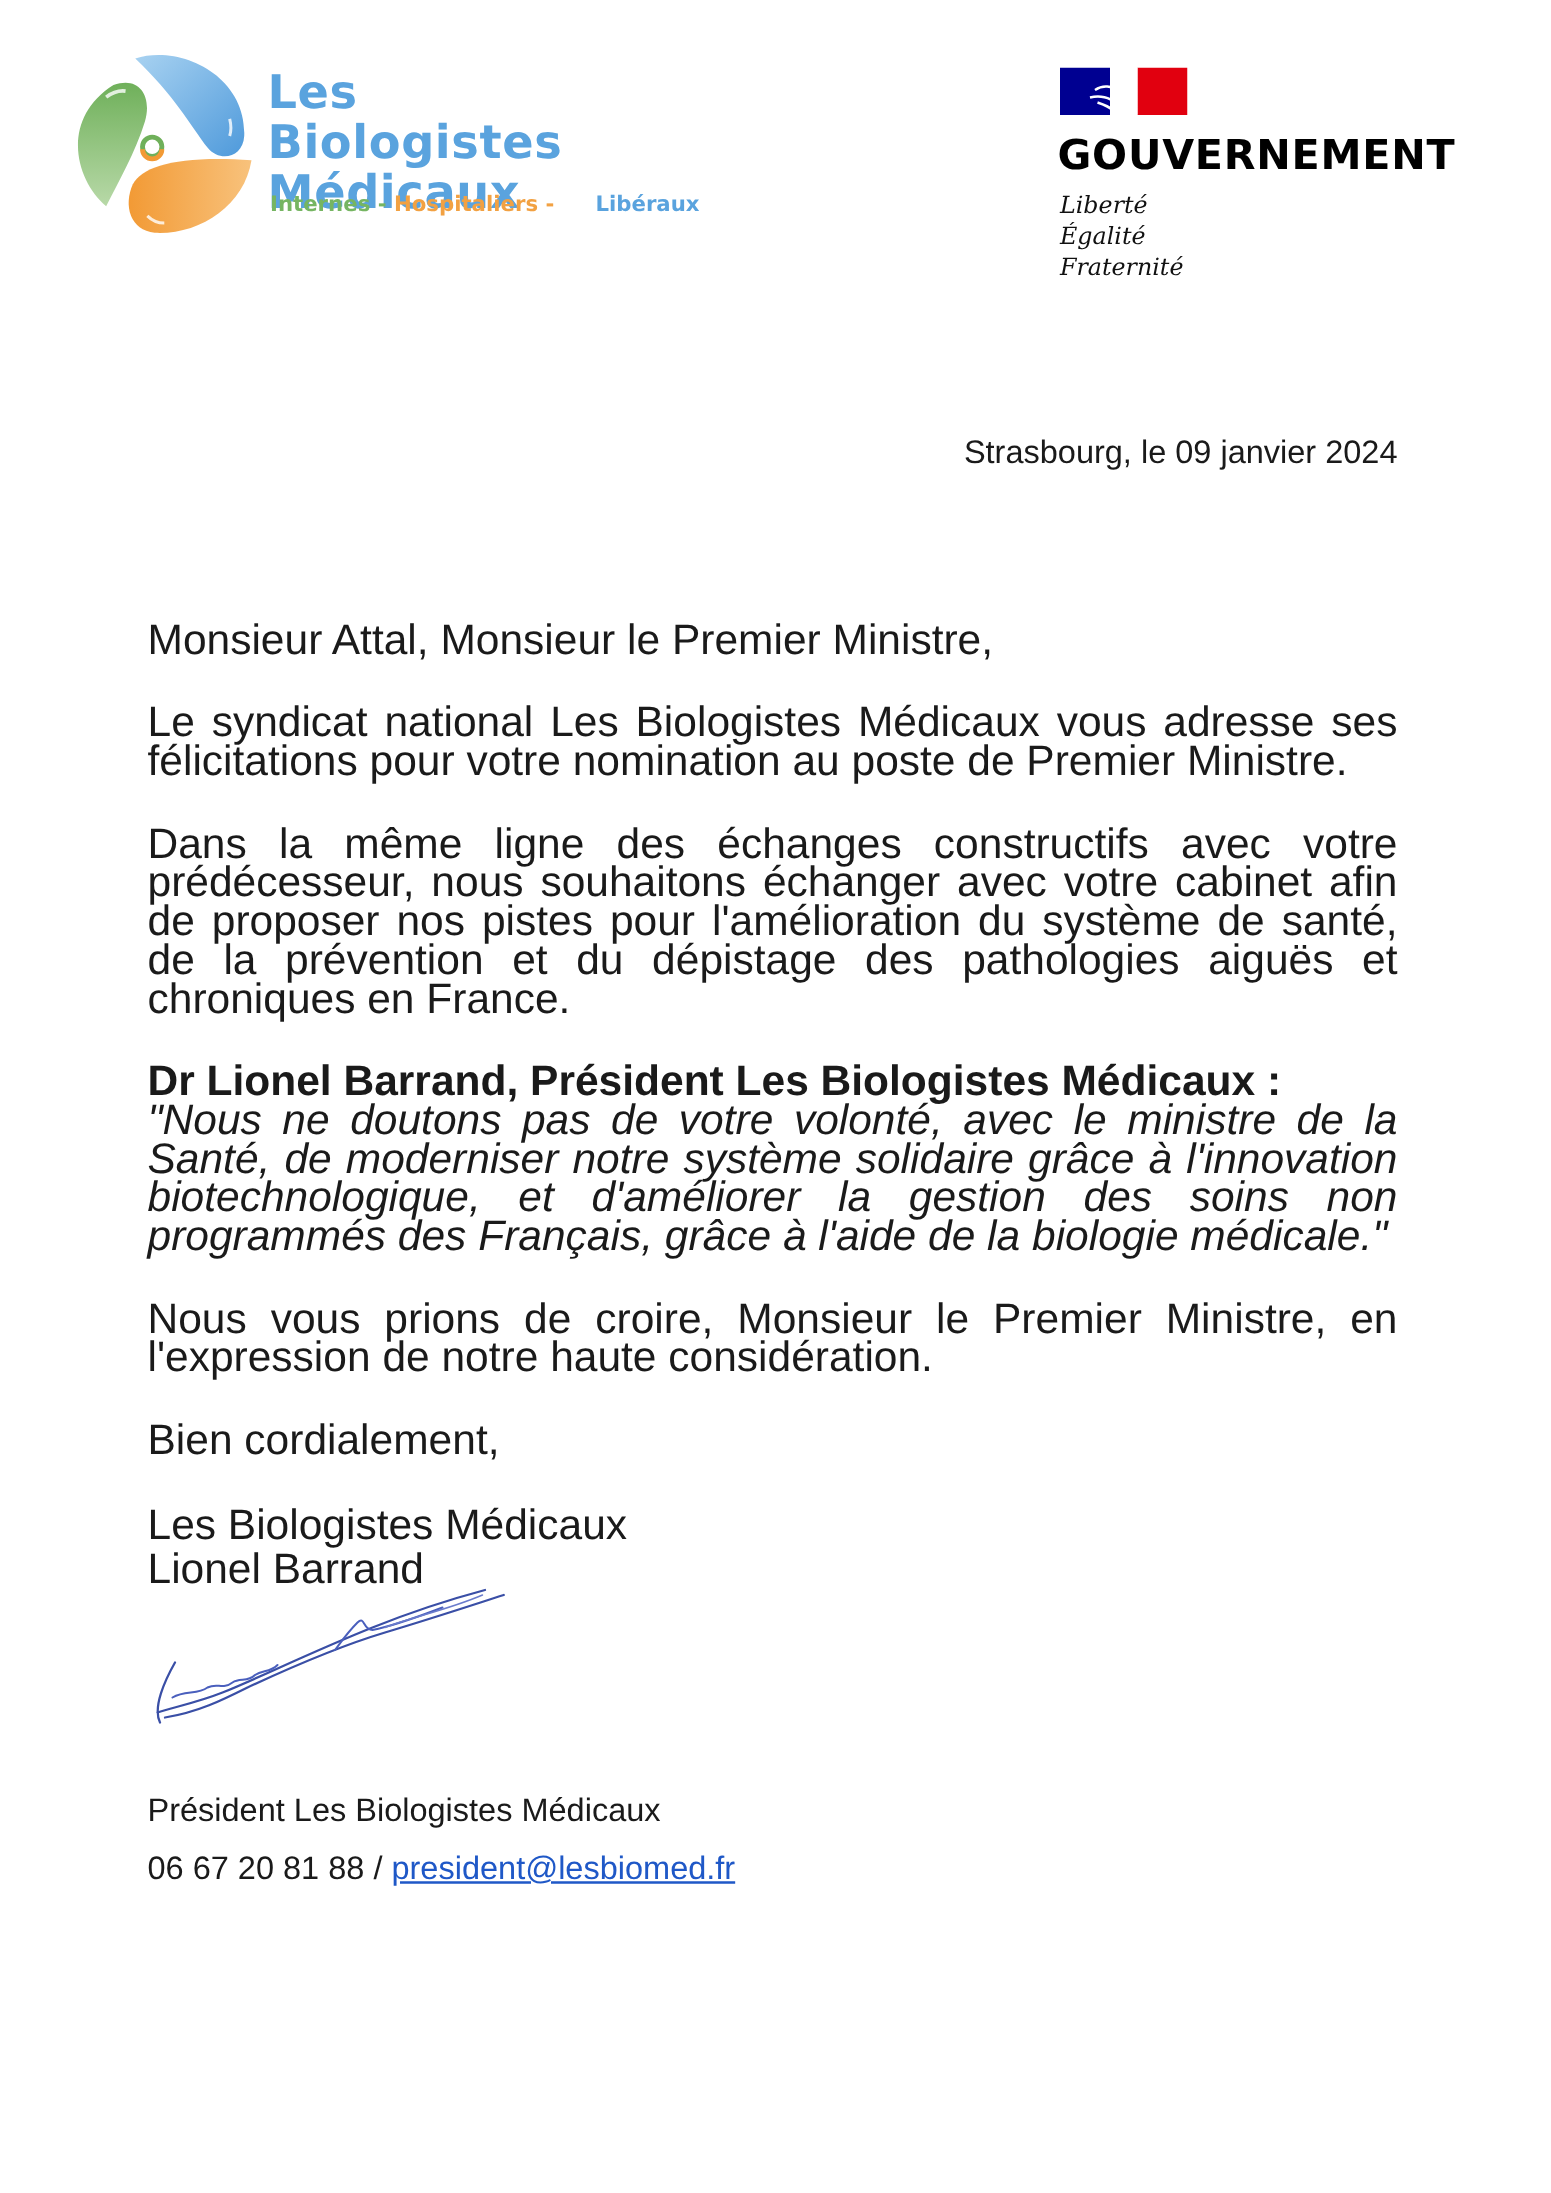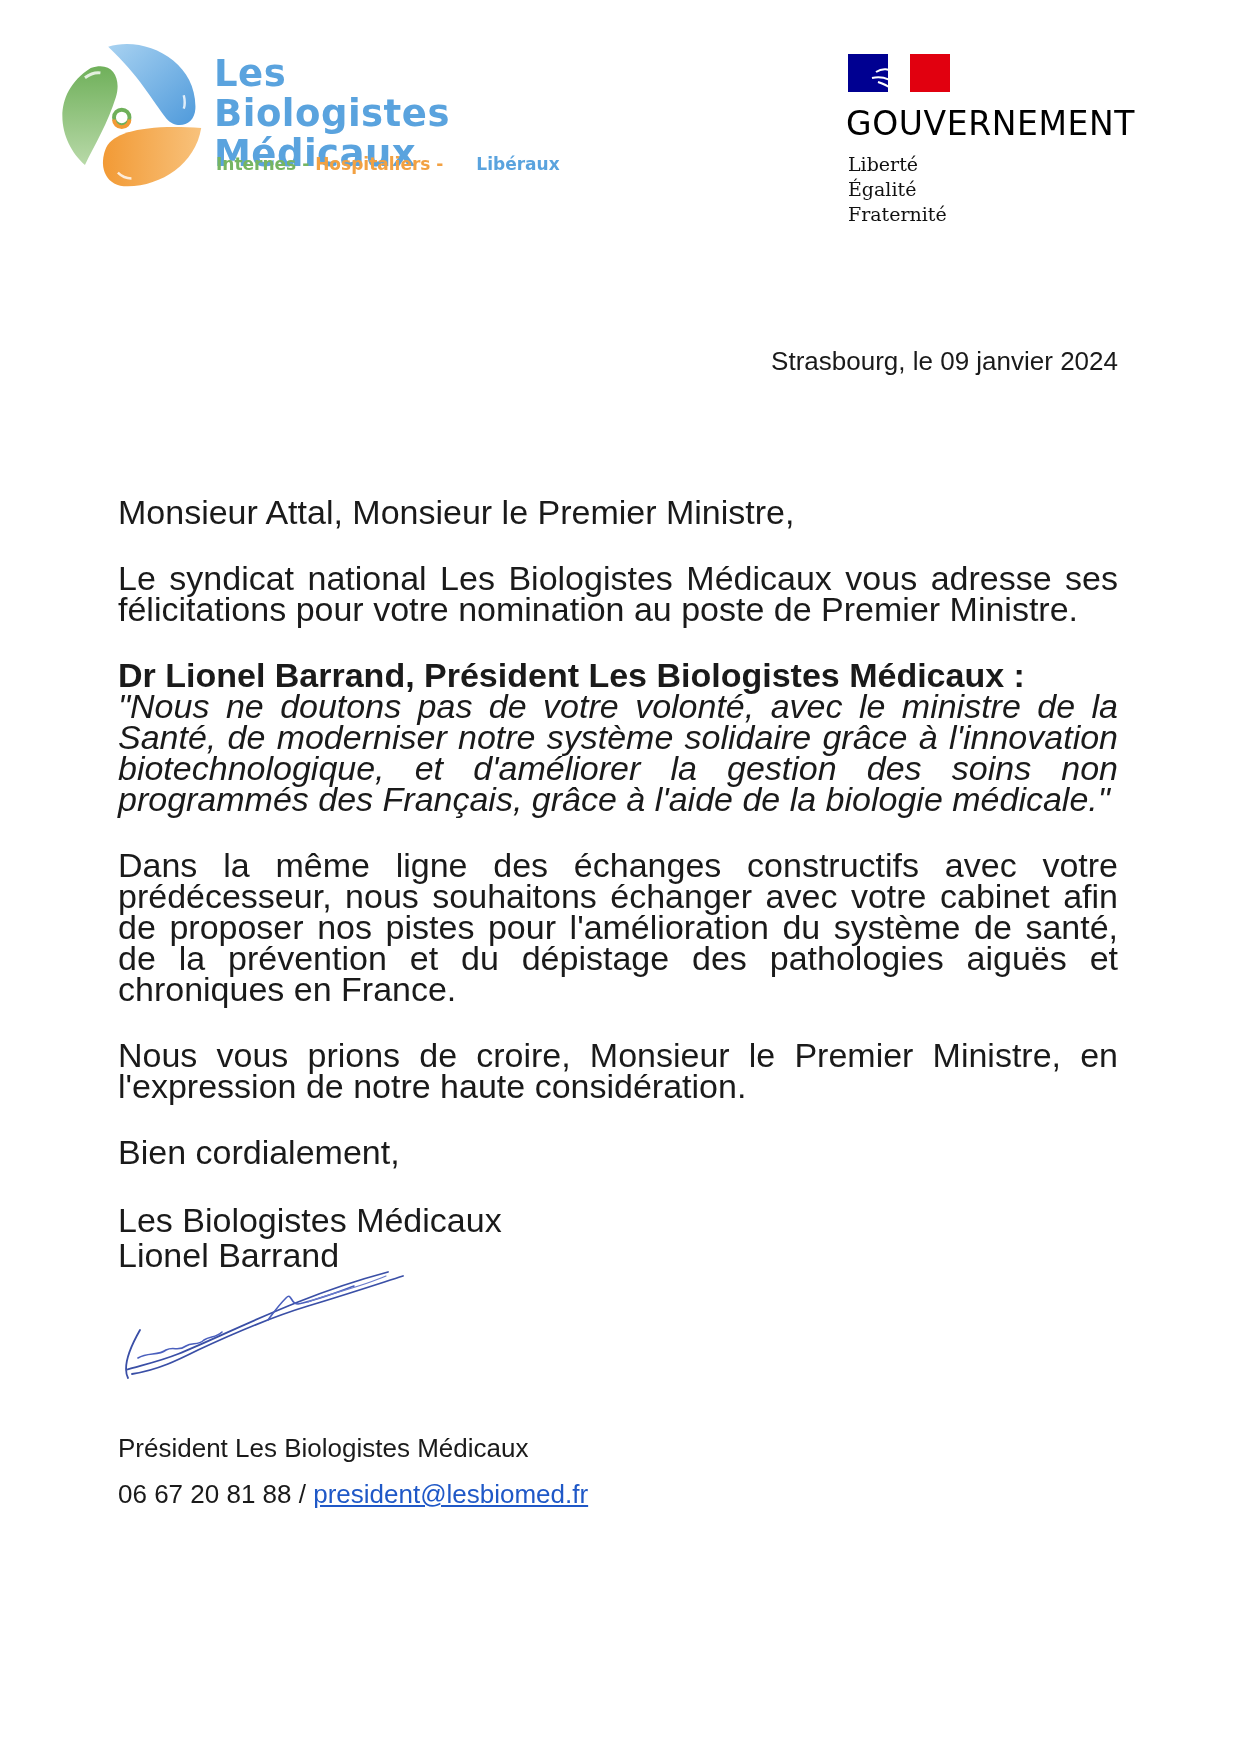--- a/index.html
+++ b/index.html
@@ -13,22 +13,22 @@
     .org-tagline { position: absolute; left: 164px; top: 114px; font-family: "DejaVu Sans", sans-serif; font-weight: bold; font-size: 17px; white-space: nowrap; }
     .tag-internes { color: #76b562; text-align: right; }
     .tag-hosp { color: #f2a142; }
     .tag-lib { color: #5aa3de; margin-left: 27px; }
     .tag-sep { color: #76b562; }
     .tag-sep2 { color: #f2a142; }
 
     
     .gov-logo { position: absolute; left: 846px; top: 52px; width: 330px; height: 180px; }
     .gov-flag { position: absolute; left: 2px; top: 2px; width: 102px; height: 38px; }
-    .gov-title { position: absolute; left: 0; top: 52px; font-family: "DejaVu Sans", sans-serif; font-weight: normal; font-size: 33px; letter-spacing: 0.6px; color: #000; white-space: nowrap; }
-    .gov-motto { position: absolute; left: 2px; top: 100px; font-family: "DejaVu Serif", serif; font-size: 19px; line-height: 25px; color: #111; }
+    .gov-title { position: absolute; left: 0; top: 52px; font-family: "DejaVu Sans", sans-serif; font-weight: bold; font-size: 33px; letter-spacing: 0.6px; color: #000; white-space: nowrap; }
+    .gov-motto { position: absolute; left: 2px; top: 100px; font-family: "DejaVu Serif", serif; font-style: italic; font-size: 19px; line-height: 25px; color: #111; }
     .gov-motto span { display: block; }
 
     
     .date { position: absolute; right: 123px; top: 346px; font-size: 26px; }
     .letter { position: absolute; left: 118px; top: 497px; width: 1000px; font-size: 34px; line-height: 31px; }
     .letter p { margin: 0 0 35px 0; text-align: justify; }
     .letter p.salutation { margin-bottom: 35px; }
     .quote-author { font-weight: bold; display: block; }
     .quote-text { font-style: italic; display: block; text-align: justify; }
     .closing { margin-bottom: 35px; }
@@ -90,25 +90,25 @@
     <span>Égalité</span>
     <span>Fraternité</span>
   </div>
 </div>
 
 <div class="date">Strasbourg, le 09 janvier 2024</div>
 
 <div class="letter">
   <p class="salutation">Monsieur Attal, Monsieur le Premier Ministre,</p>
   <p>Le syndicat national Les Biologistes Médicaux vous adresse ses félicitations pour votre nomination au poste de Premier Ministre.</p>
+  <p>Dans la même ligne des échanges constructifs avec votre prédécesseur, nous souhaitons échanger avec votre cabinet afin de proposer nos pistes pour l'amélioration du système de santé, de la prévention et du dépistage des pathologies aiguës et chroniques en France.</p>
   <p>
     <span class="quote-author">Dr Lionel Barrand, Président Les Biologistes Médicaux :</span>
     <span class="quote-text">"Nous ne doutons pas de votre volonté, avec le ministre de la Santé, de moderniser notre système solidaire grâce à l'innovation biotechnologique, et d'améliorer la gestion des soins non programmés des Français, grâce à l'aide de la biologie médicale."</span>
   </p>
-  <p>Dans la même ligne des échanges constructifs avec votre prédécesseur, nous souhaitons échanger avec votre cabinet afin de proposer nos pistes pour l'amélioration du système de santé, de la prévention et du dépistage des pathologies aiguës et chroniques en France.</p>
   <p>Nous vous prions de croire, Monsieur le Premier Ministre, en l'expression de notre haute considération.</p>
   <p class="closing">Bien cordialement,</p>
   <p class="sign-block">
     <span>Les Biologistes Médicaux</span>
     <span>Lionel Barrand</span>
   </p>
 </div>
 
 <svg class="signature" viewBox="0 0 300 130">
   <path d="M10 120 C4 108 14 86 22 72 M8 112 C20 108 40 104 60 96 C90 84 130 64 180 44 C210 32 240 22 270 14 M14 116 C40 112 60 102 80 92 C110 78 150 60 190 48 C230 36 260 26 285 18" fill="none" stroke="#3a4fa6" stroke-width="1.8" stroke-linecap="round"></path>

